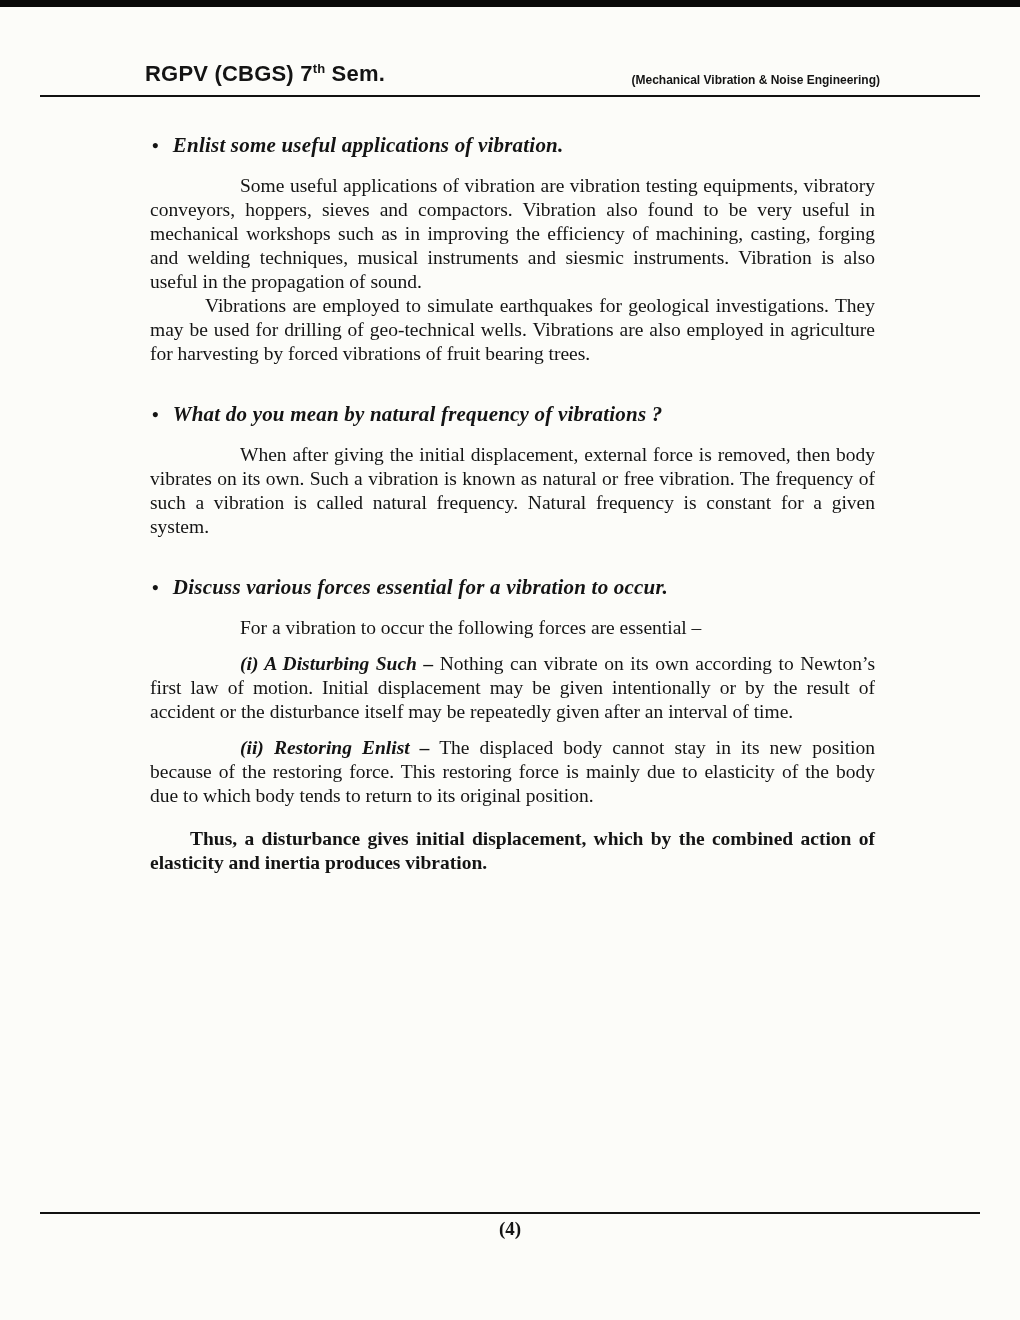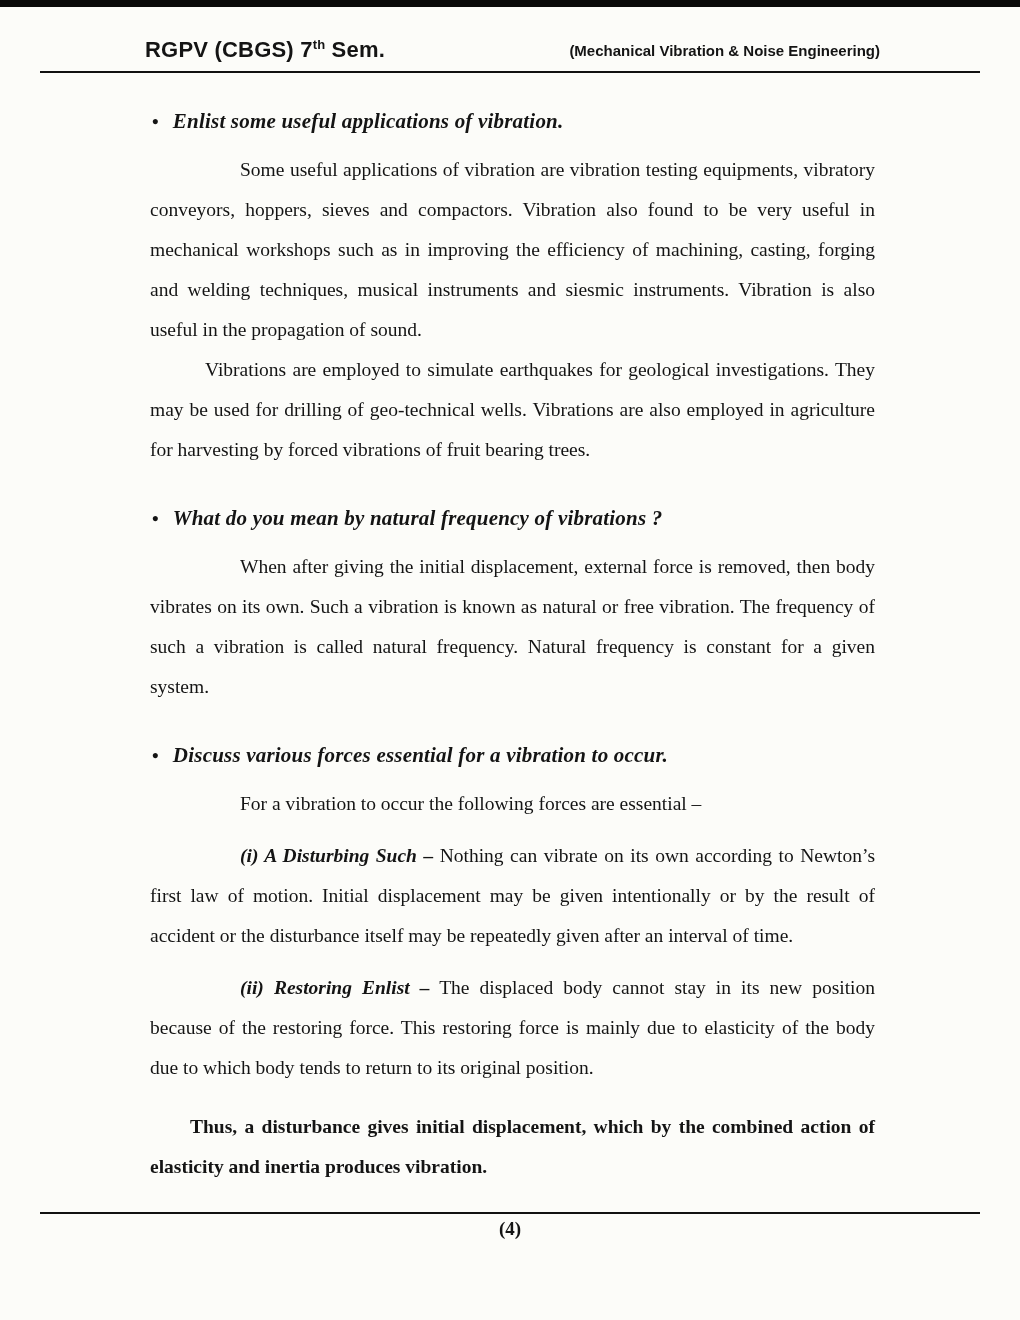--- a/index.html
+++ b/index.html
@@ -17,28 +17,28 @@
   .scan-edge-top {
     position: absolute;
     top: 0; left: 0;
     width: 100%; height: 7px;
     background: #0a0a0a;
   }
   
   .header {
     display: flex;
     justify-content: space-between;
-    align-items: center;
-    padding: 37px 140px 0 145px;
+    align-items: flex-end;
+    padding: 61px 140px 0 145px;
     font-family: "Liberation Sans", sans-serif;
     font-weight: bold;
   }
   .header .course { font-size: 22px; letter-spacing: 0.2px; }
   .header .course sup { font-size: 13px; }
-  .header .subject { font-size: 15px; }
+  .header .subject { font-size: 12px; }
   .header-rule {
     border: none;
     border-top: 2.5px solid #111;
     margin: 8px 40px 0 40px;
   }
   
   .content {
     margin: 0 145px 0 150px;
   }
   .q-heading {
@@ -52,21 +52,21 @@
   }
   .q-heading .bullet {
     font-style: normal;
     font-size: 19px;
     margin: 0 14px 0 2px;
     flex: 0 0 auto;
   }
   p {
     margin: 0;
     font-size: 19.5px;
-    line-height: 40px;
+    line-height: 24px;
     text-align: justify;
   }
   .indent-lg { text-indent: 90px; }
   .indent-md { text-indent: 55px; font-family: Liberation Serif, serif; }
   .indent-sm { text-indent: 40px; }
   .list-item { margin-top: 12px; }
   .list-item .lead {
     font-weight: bold;
     font-style: italic;
   }

